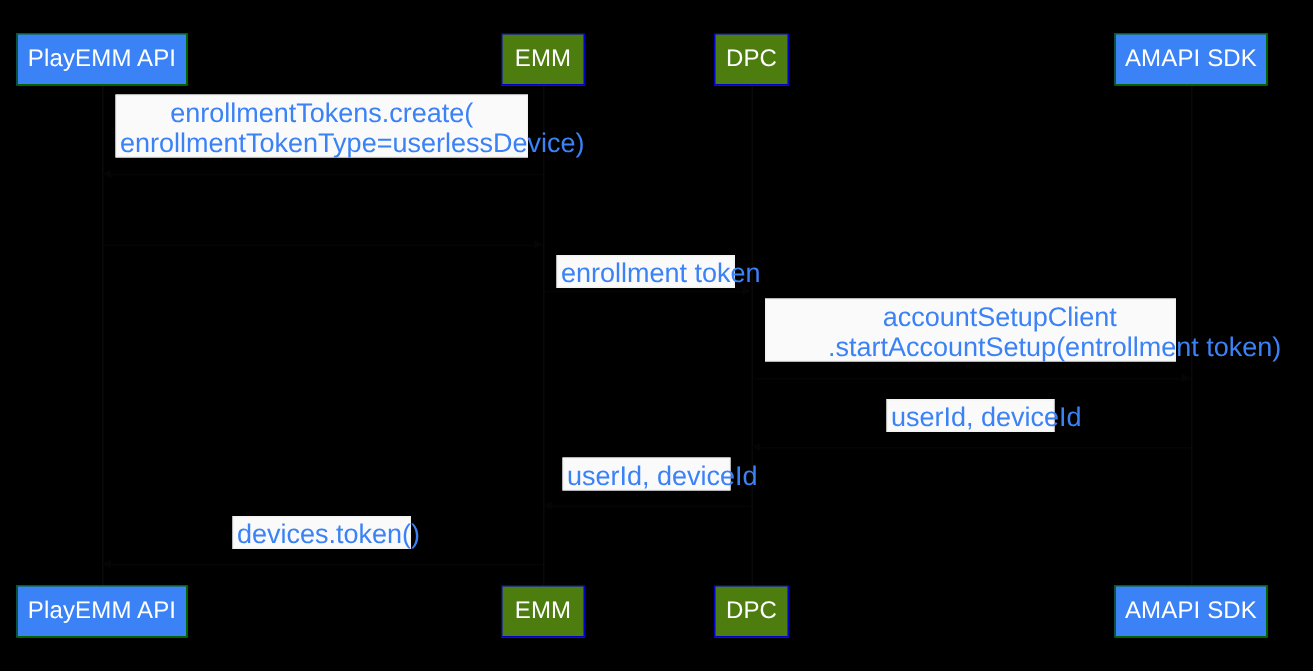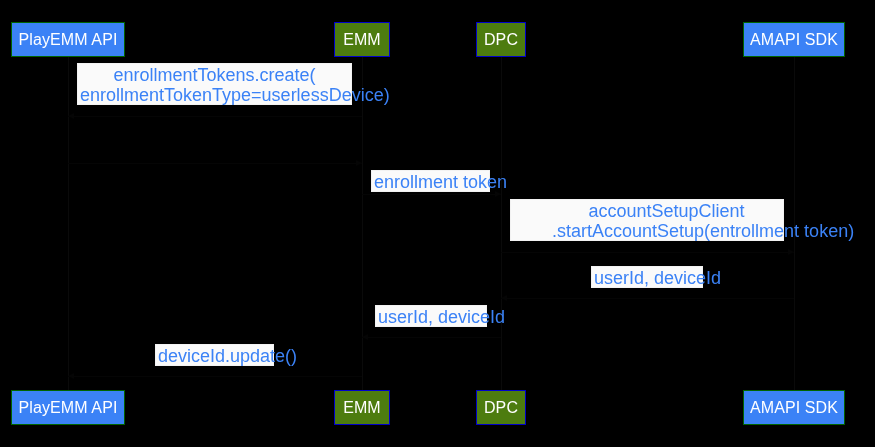--- a/index.html
+++ b/index.html
@@ -118,14 +118,14 @@
     <div class="arrow left" style="left: 501px; width: 293px; top: 298px;"></div>
     <div class="arrow left" style="left: 362px; width: 139px; top: 337px;"></div>
     <div class="arrow left" style="left: 68px; width: 294px; top: 376px;"></div>
     <div class="msg" style="left: 77px; top: 63px; width: 275px; height: 42px;">enrollmentTokens.create(
 enrollmentTokenType=userlessDevice)</div>
     <div class="msg" style="left: 371px; top: 170px; width: 119px; height: 22px;">enrollment token</div>
     <div class="msg" style="left: 510px; top: 199px; width: 274px; height: 42px; padding-left: 41px;">accountSetupClient
 .startAccountSetup(entrollment token)</div>
     <div class="msg" style="left: 591px; top: 266px; width: 112px; height: 22px;">userId, deviceId</div>
     <div class="msg" style="left: 375px; top: 305px; width: 112px; height: 22px;">userId, deviceId</div>
-    <div class="msg" style="left: 155px; top: 344px; width: 119px; height: 22px;">deviceId.update()</div>
+    <div class="msg" style="left: 155px; top: 344px; width: 119px; height: 22px;">devices.token()</div>
   </div>
 
 </body></html>

